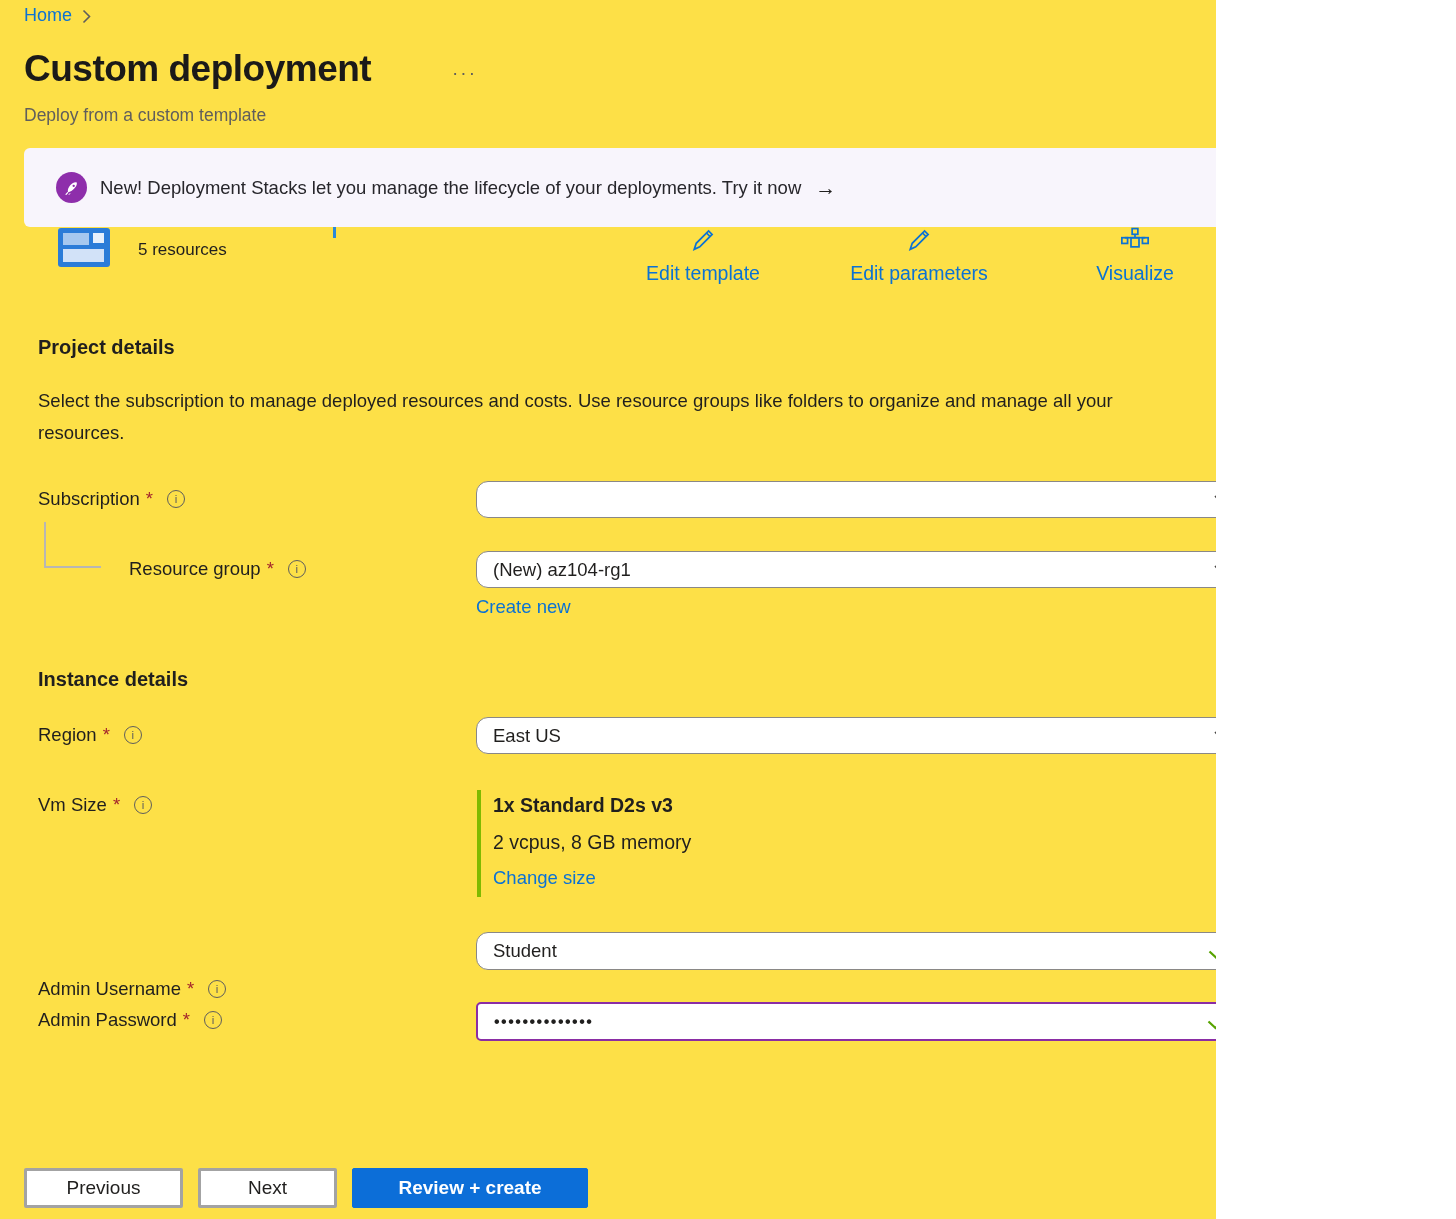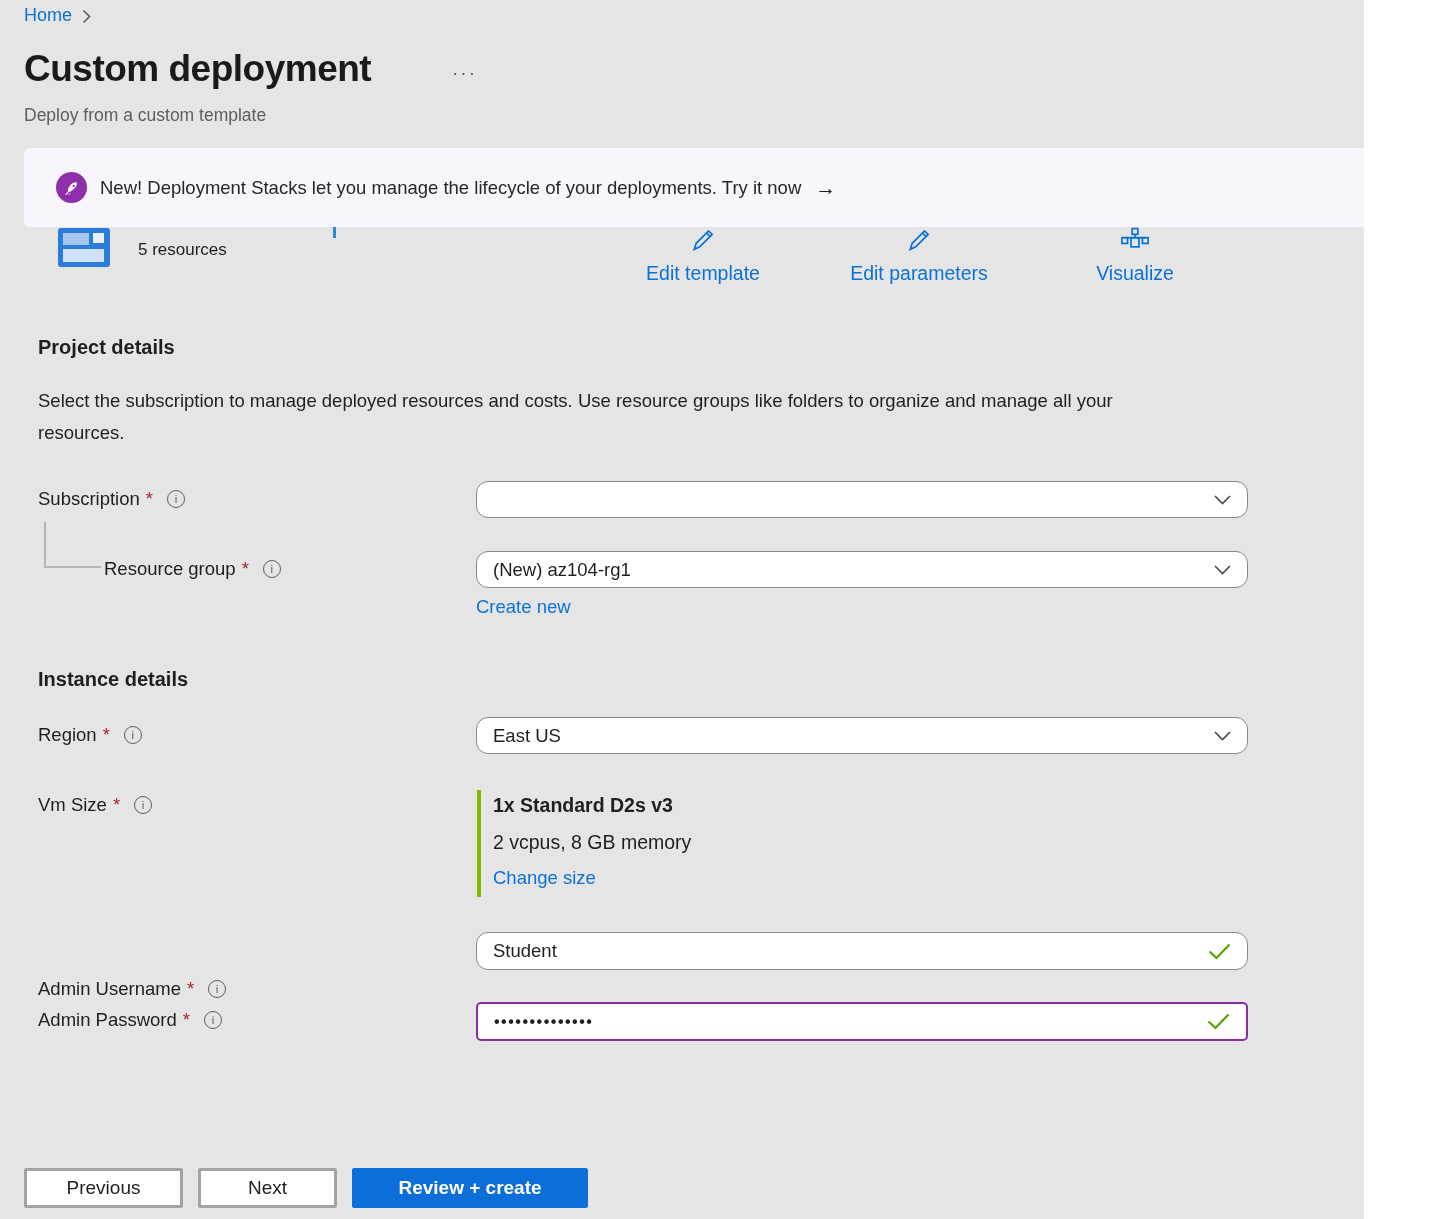--- a/index.html
+++ b/index.html
@@ -1,18 +1,18 @@
 <!DOCTYPE html>
 <html><head>
 <meta charset="utf-8">
 <style>
   * { margin:0; padding:0; box-sizing:border-box; }
   html,body { background:#ffffff; }
   body { font-family:"Liberation Sans", sans-serif; color:#201f1e; }
-  .page { position:relative; width:1364px; height:1219px; background:#e5e5e5; overflow:hidden; }
+  .page { position:relative; width:1216px; height:1219px; background:#fde047; overflow:hidden; }
 
   
   .breadcrumb { position:absolute; left:24px; top:5px; display:flex; align-items:center; gap:10px; font-size:18px; }
   .breadcrumb a { color:#0b72d4; text-decoration:none; cursor:pointer; }
   .crumb-sep { display:inline-flex; margin-top:2px; }
 
   
   .page-title { position:absolute; left:24px; top:48px; font-size:37px; font-weight:700; color:#1b1a19; letter-spacing:-0.5px; }
   .more-dots { position:absolute; left:452px; top:62px; font-size:19px; color:#605e5c; letter-spacing:2px; cursor:pointer; }
   .close-btn { position:absolute; left:1412px; top:62px; width:30px; height:30px; display:flex; align-items:center; justify-content:center; cursor:pointer; background:none; border:none; }
@@ -170,21 +170,21 @@
     <span class="chev">
       <svg width="17" height="10" viewBox="0 0 17 10">
           <polyline points="1,1 8.5,8.5 16,1" fill="none" stroke="#4a4846" stroke-width="1.6"></polyline>
         </svg>
     </span>
   </div>
 
   <div class="connector-v"></div>
   <div class="connector-h"></div>
 
-  <div class="field-label" style="left:104px; top:558px;">
+  <div class="field-label" style="left:129px; top:558px;">
     <span>Resource group</span>
     <span class="req">*</span>
     <span class="info-icon">i</span>
   </div>
   <div class="select" style="top:551px;">
     <span>(New) az104-rg1</span>
     <span class="chev">
       <svg width="17" height="10" viewBox="0 0 17 10">
           <polyline points="1,1 8.5,8.5 16,1" fill="none" stroke="#4a4846" stroke-width="1.6"></polyline>
         </svg>

